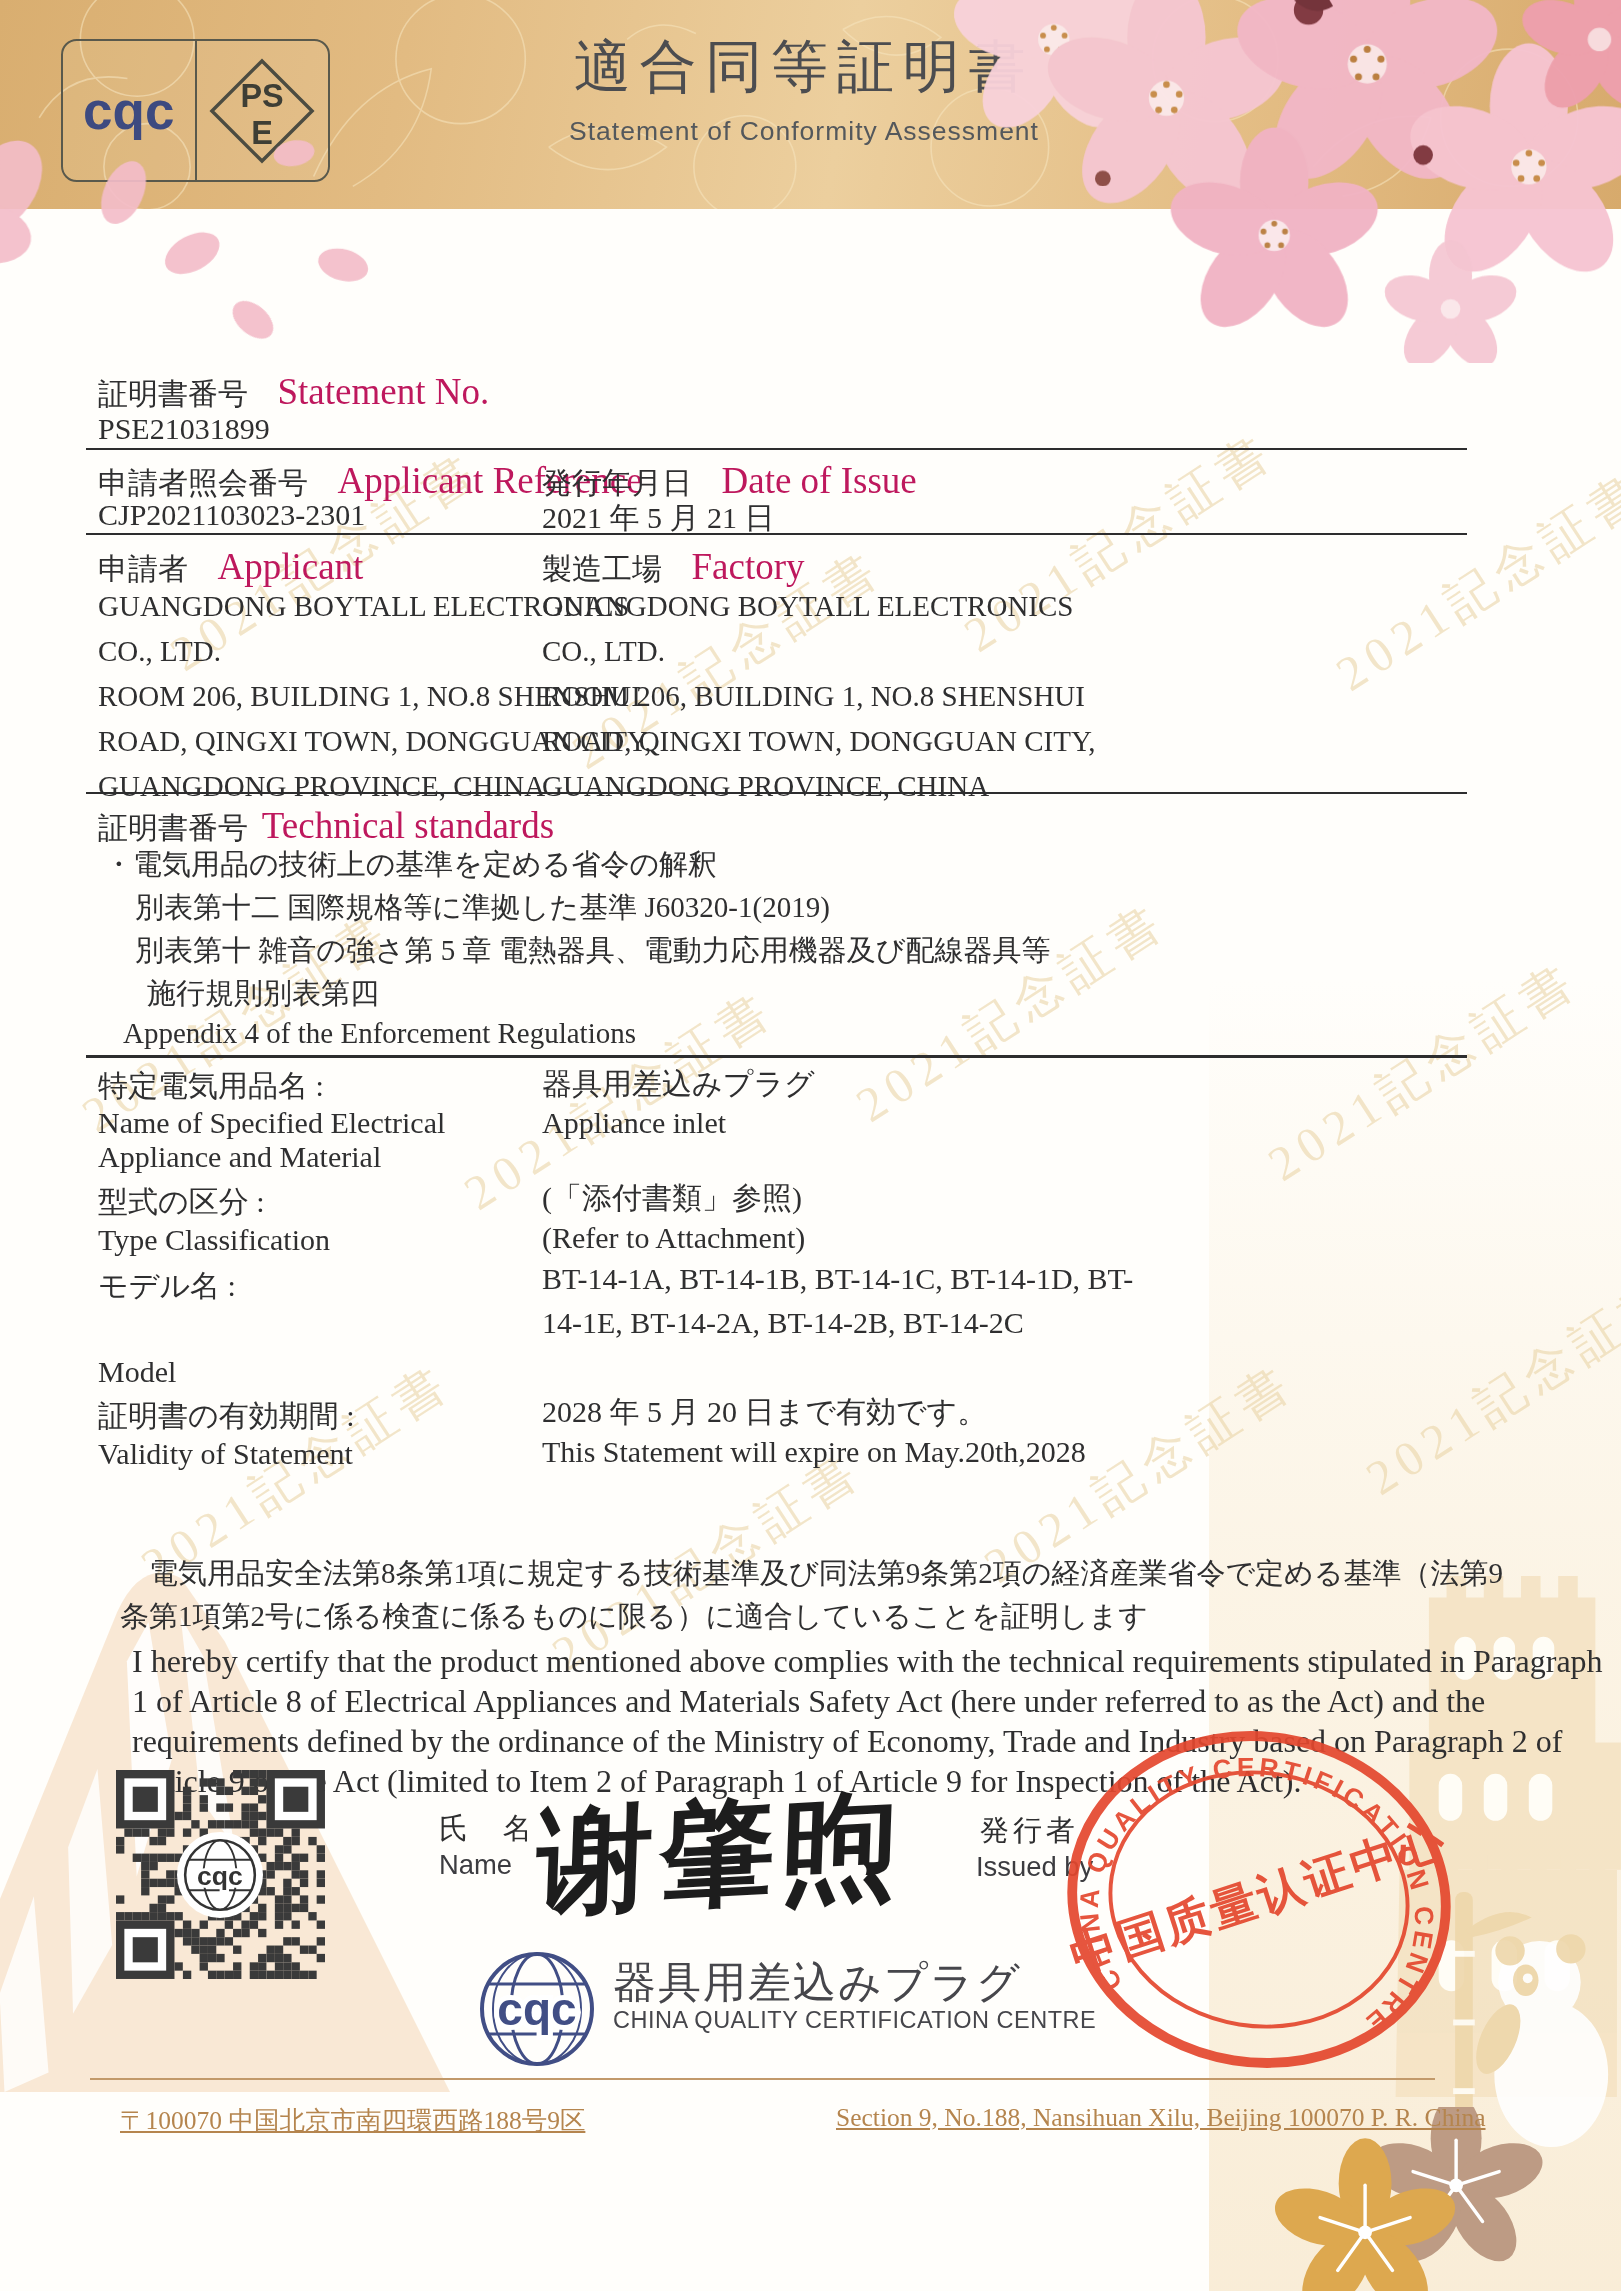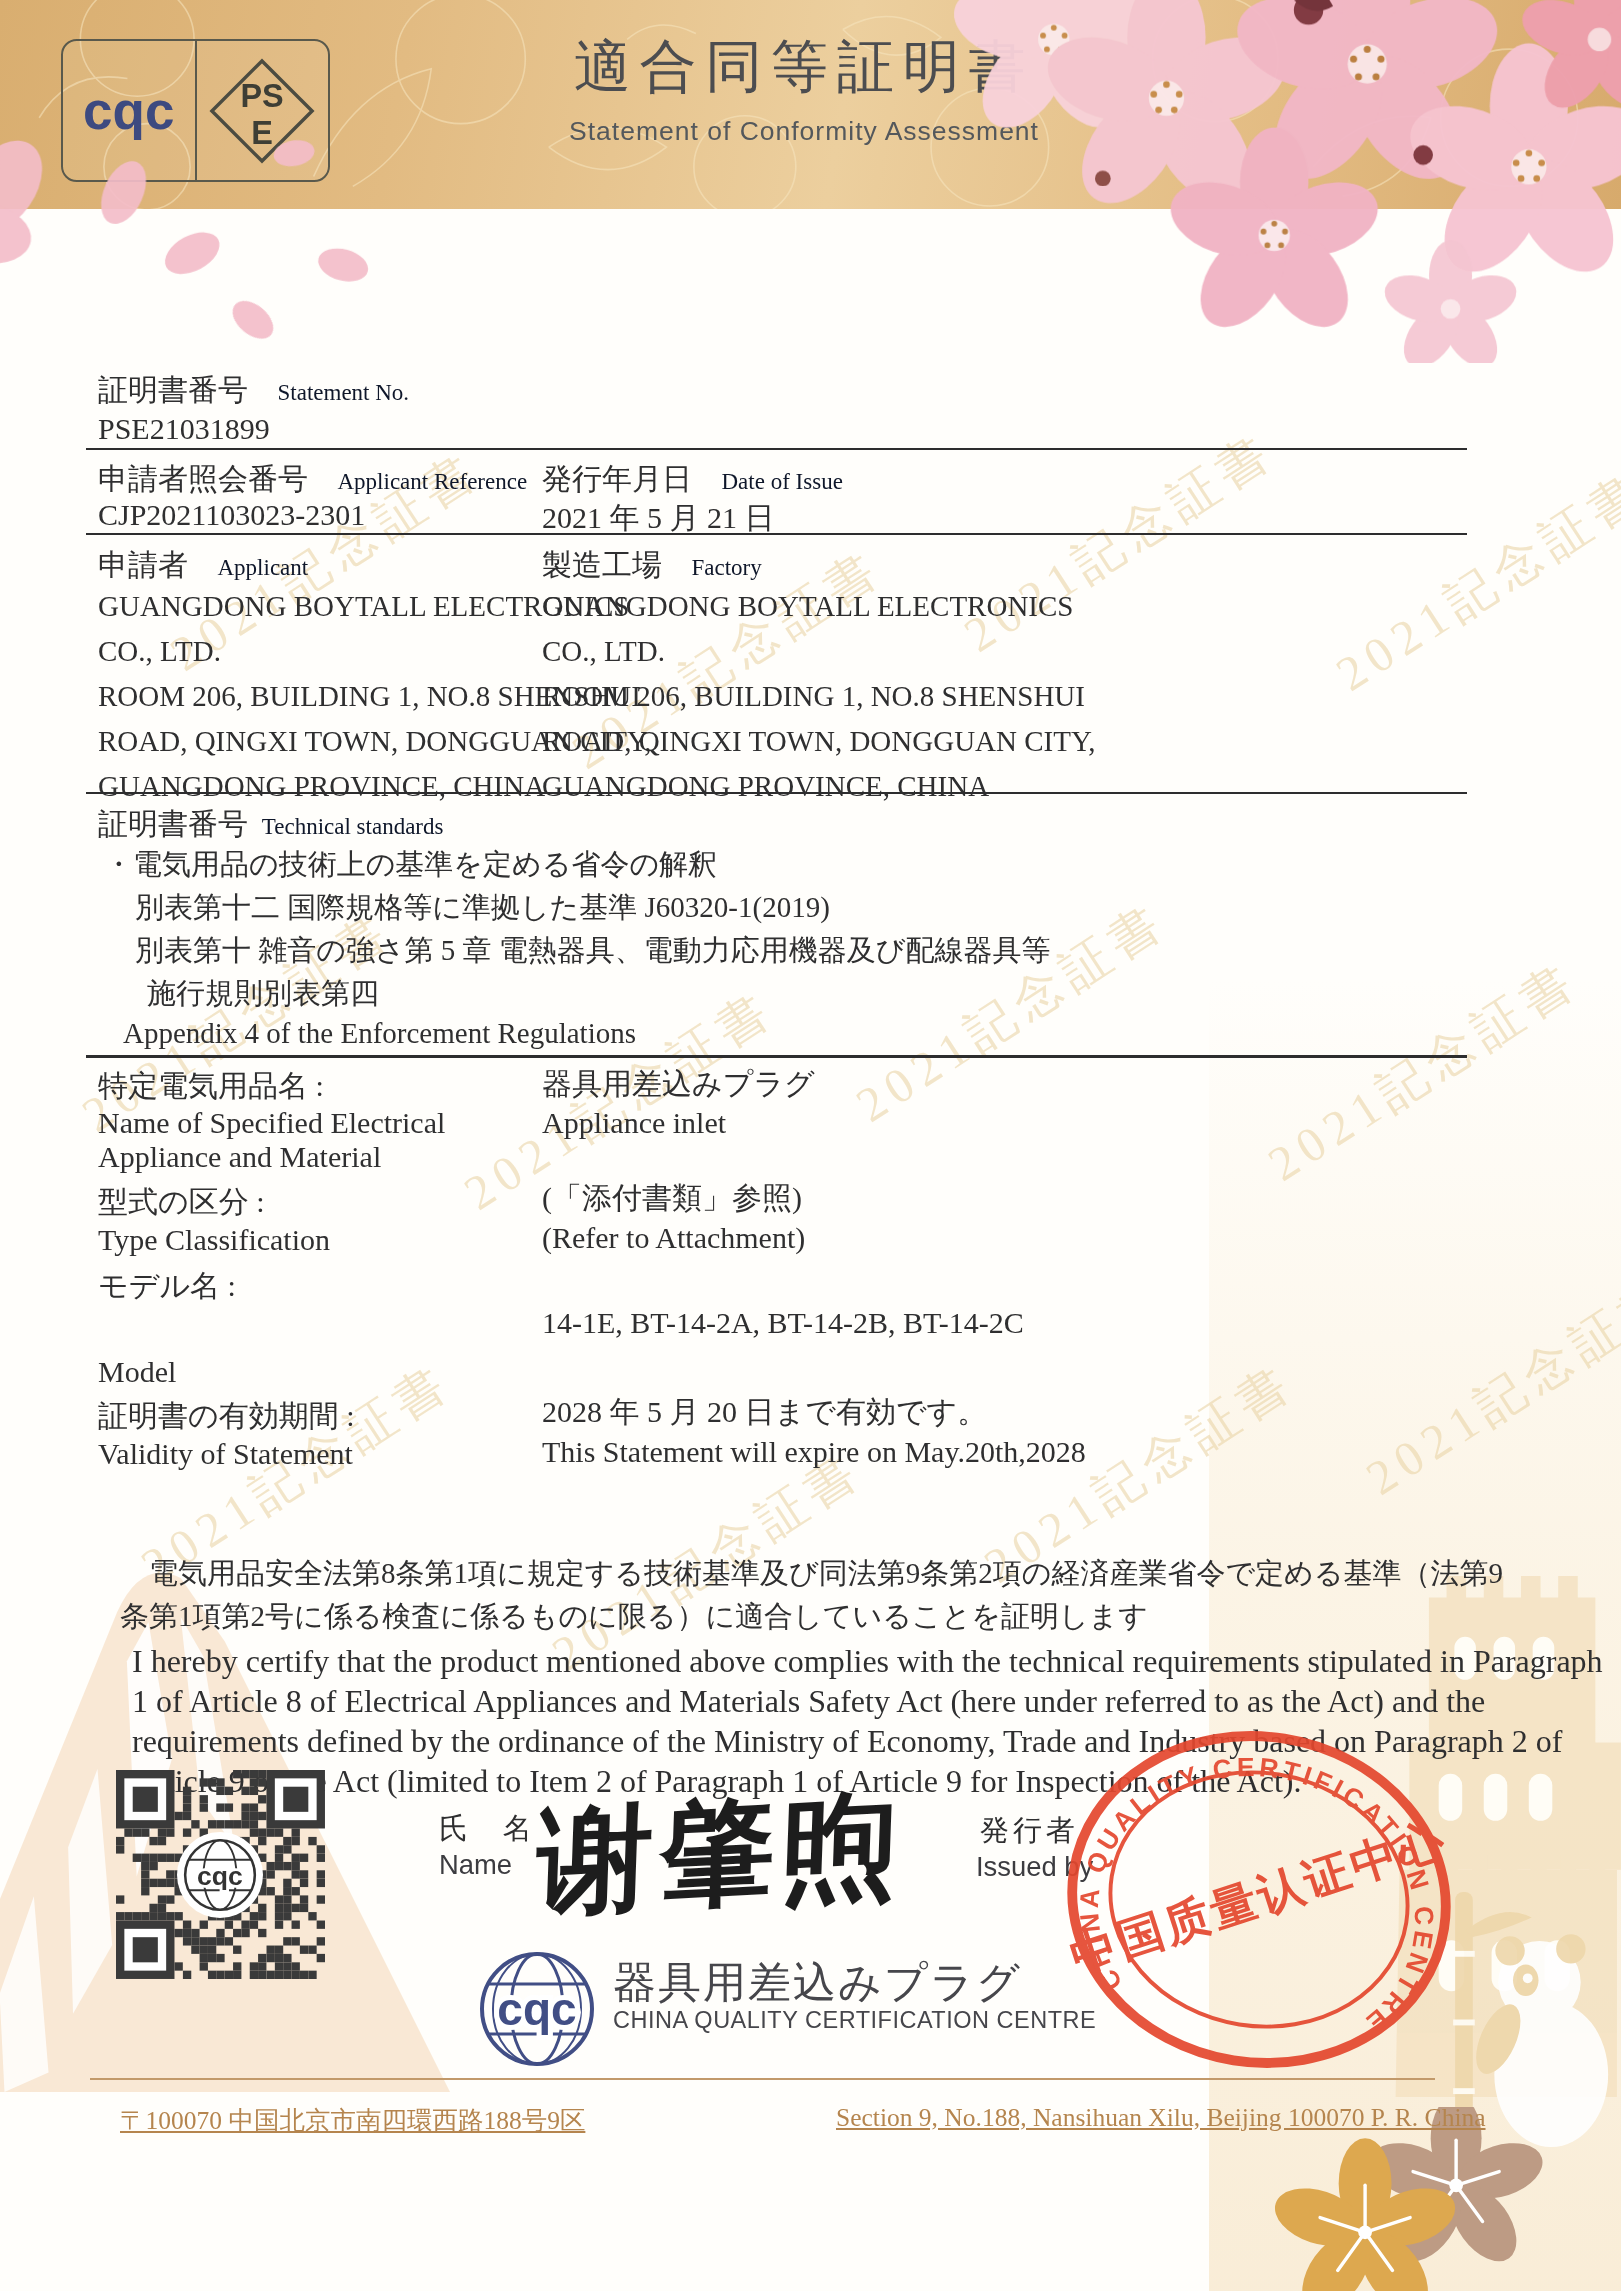--- a/index.html
+++ b/index.html
@@ -19,21 +19,21 @@
   .title-en{margin-top:9.8px;font-family:"Liberation Sans",sans-serif;font-size:26.5px;color:#54585c;letter-spacing:1px;}
   
   .wm{position:absolute;font-size:49px;letter-spacing:7.8px;color:#e9d2a2;opacity:.55;
       transform:rotate(-33deg);white-space:nowrap;pointer-events:none;}
   
   .hr{position:absolute;left:86px;width:1381px;height:2px;background:#2d2d2e;}
   .hr-gold{position:absolute;left:90px;width:1345px;height:2px;background:#c2996a;}
   
   .row{position:absolute;white-space:nowrap;}
   .lbl-jp{font-size:30px;color:#2f2f30;text-align:right;}
-  .lbl-en{font-size:23px;color:#0f172a;margin-left:25.5px;}
+  .lbl-en{font-size:37px;color:#be185d;margin-left:25.5px;}
   .val{font-size:30px;color:#2f2f30;text-align:right;}
   .addr{line-height:45px;font-size:29px;}
   .std{font-size:29px;}
   .decl{font-size:29px;}
   .decl-en{font-size:32px;margin-left:12px;}
   .sig-lbl-jp{font-size:29px;letter-spacing:13.7px;}
   .sig-lbl-en{font-family:"Liberation Sans",sans-serif;font-size:27.4px;color:#3c3c40;}
   .signature{font-size:116px;font-weight:600;color:#1d1d1d;transform:rotate(-3deg) skewX(-5deg);
              letter-spacing:5.9px;white-space:nowrap;}
   .org-jp{font-size:43px;color:#46464b;letter-spacing:2px;}
@@ -366,20 +366,21 @@
   <div class="row val" style="left:98px;top:1106px">Name of Specified Electrical</div>
   <div class="row val" style="left:542px;top:1106px">Appliance inlet</div>
   <div class="row val" style="left:98px;top:1140px">Appliance and Material</div>
 
   <div class="row lbl-jp" style="left:98px;top:1182px">型式の区分 :</div>
   <div class="row val" style="left:542px;top:1178px">(「添付書類」参照)</div>
   <div class="row val" style="left:98px;top:1223px">Type Classification</div>
   <div class="row val" style="left:542px;top:1221px">(Refer to Attachment)</div>
 
   <div class="row lbl-jp" style="left:98px;top:1266px">モデル名 :</div>
+  <div class="row val" style="left:542px;top:1262px">BT-14-1A, BT-14-1B, BT-14-1C, BT-14-1D, BT-</div>
   <div class="row val" style="left:542px;top:1306px">14-1E, BT-14-2A, BT-14-2B, BT-14-2C</div>
   <div class="row val" style="left:98px;top:1355px">Model</div>
 
   <div class="row lbl-jp" style="left:98px;top:1396px">証明書の有効期間 :</div>
   <div class="row val" style="left:542px;top:1392px">2028 年 5 月 20 日まで有効です。</div>
   <div class="row val" style="left:98px;top:1437px">Validity of Statement</div>
   <div class="row val" style="left:542px;top:1435px">This Statement will expire on May.20th,2028</div>
 
   <div class="row decl" style="left:149px;top:1554px">電気用品安全法第8条第1項に規定する技術基準及び同法第9条第2項の経済産業省令で定める基準（法第9</div>
   <div class="row decl" style="left:120px;top:1597px">条第1項第2号に係る検査に係るものに限る）に適合していることを証明します</div>

